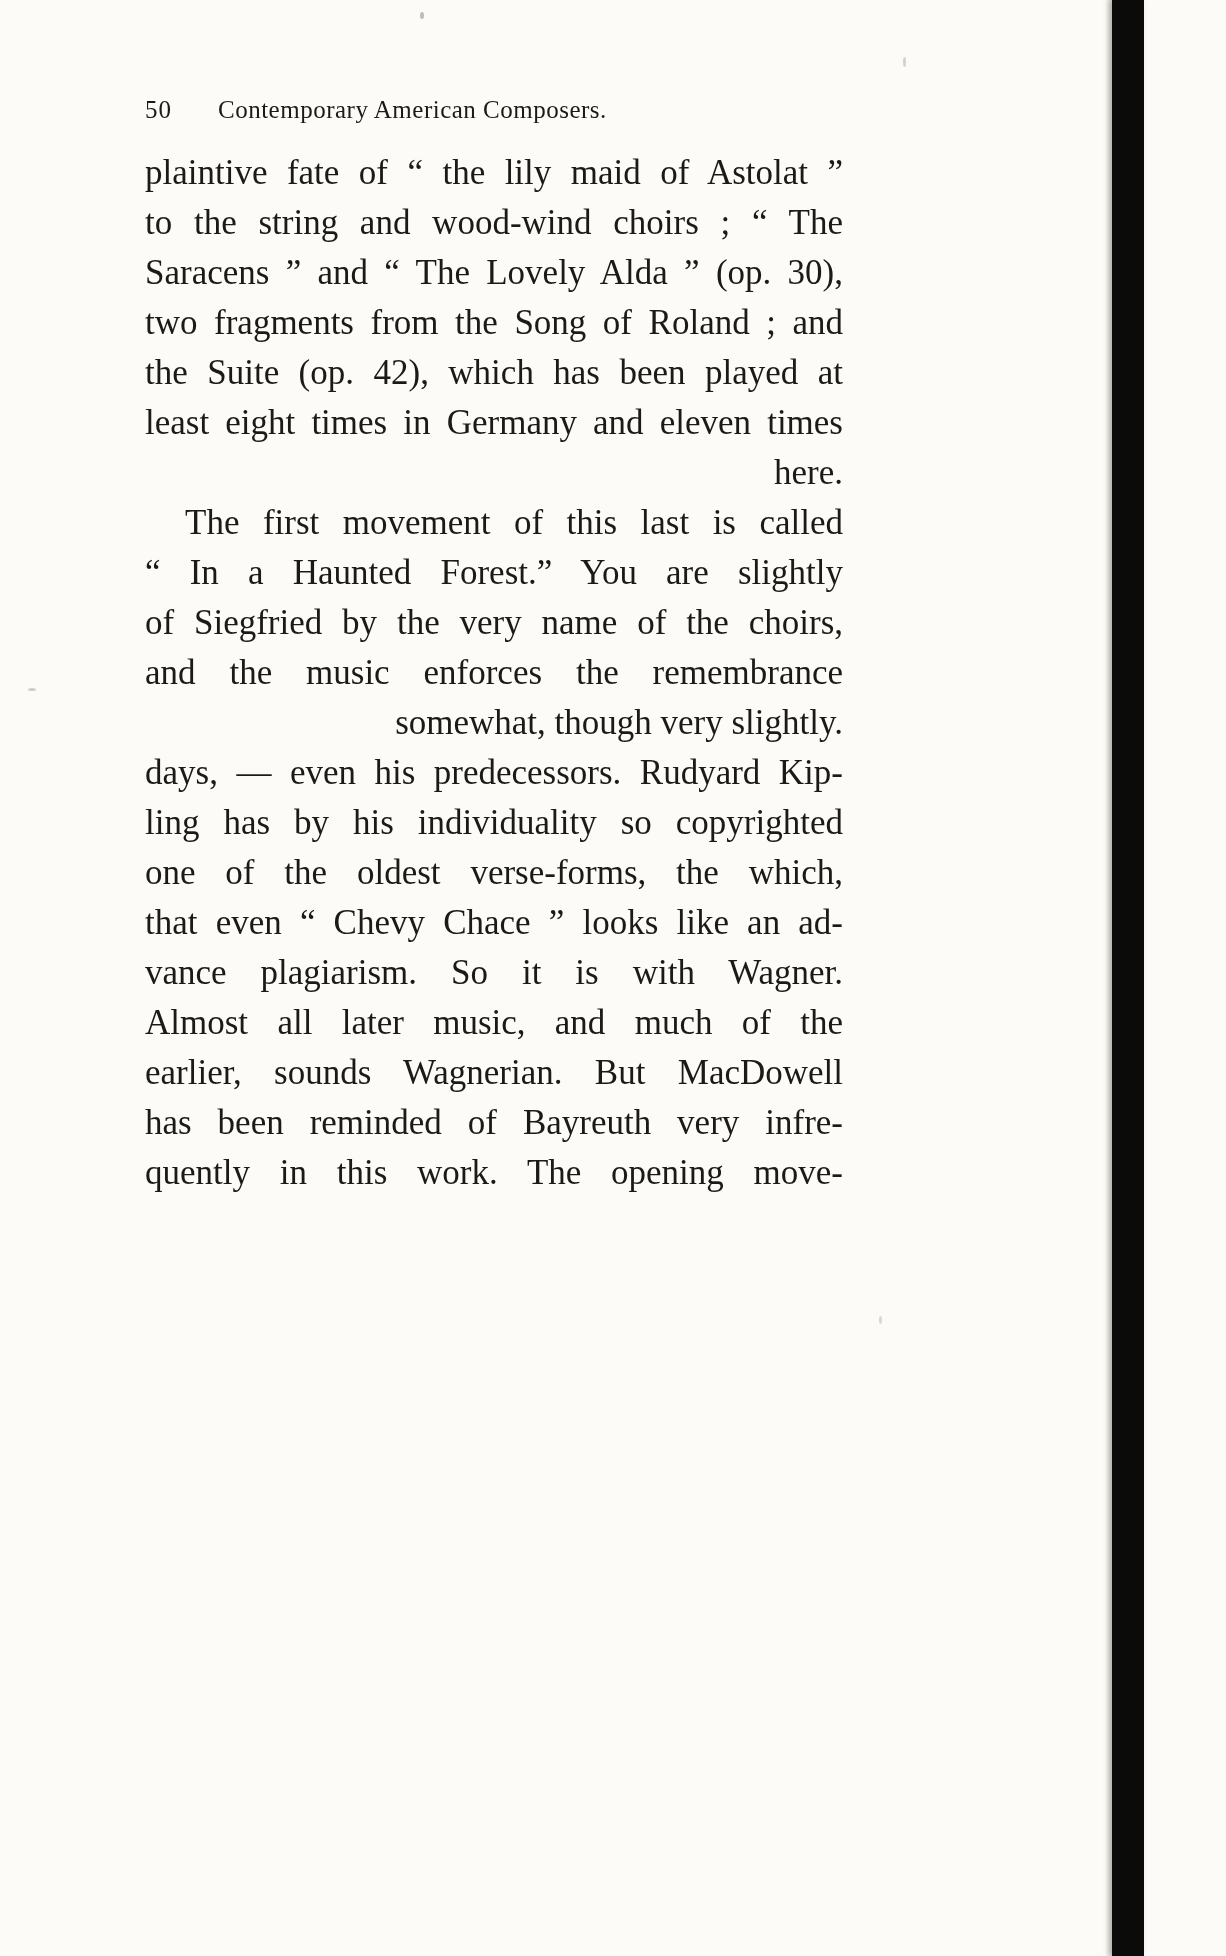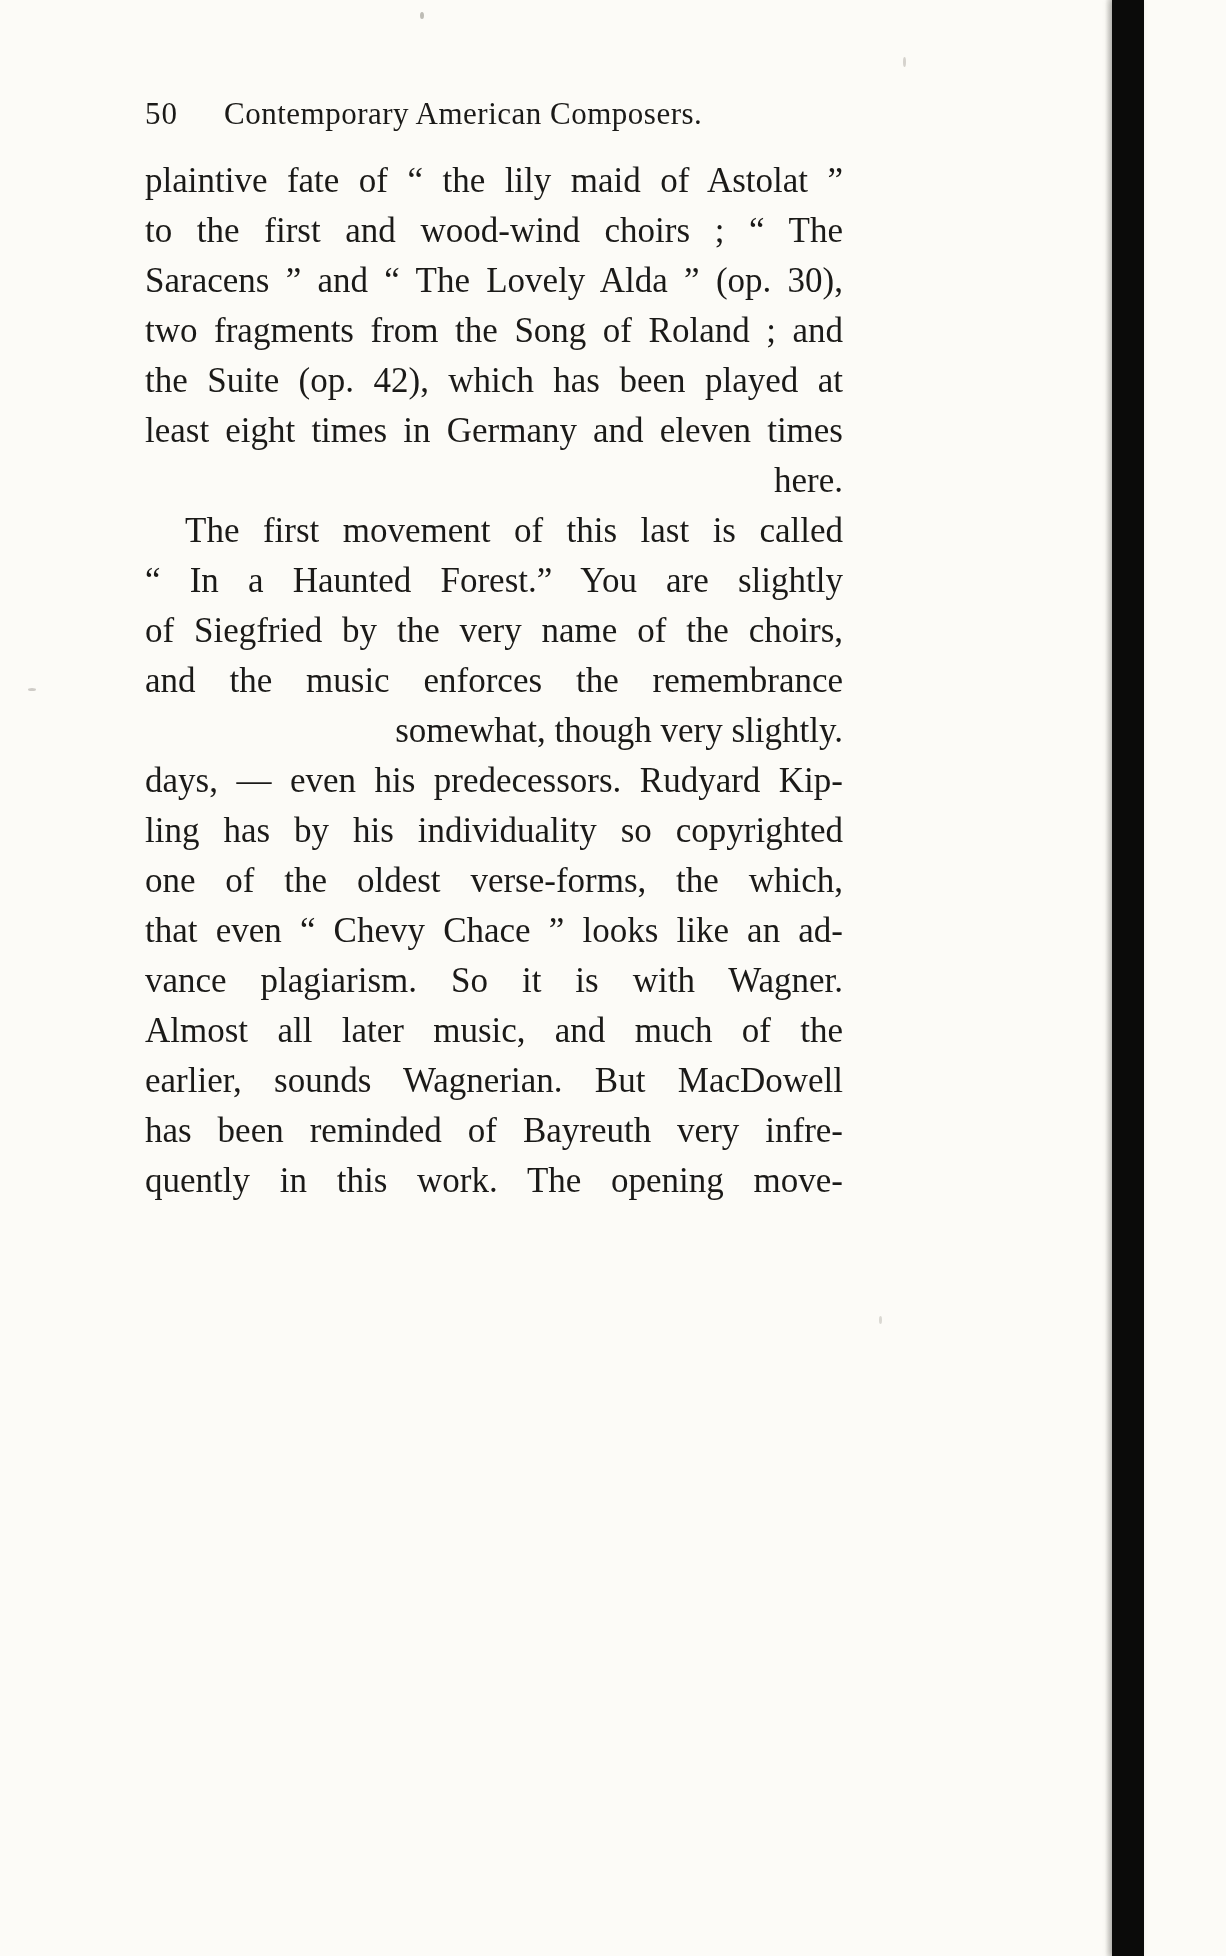--- a/index.html
+++ b/index.html
@@ -19,21 +19,21 @@
   }
   .content {
     position: absolute;
     left: 145px;
     top: 96px;
     width: 698px;
   }
   .page-header {
     display: flex;
     align-items: baseline;
-    font-size: 31px;
+    font-size: 25px;
     margin-bottom: 24px;
     white-space: nowrap;
   }
   .page-number {
     font-style: normal;
     letter-spacing: 1px;
     margin-right: 46px;
   }
   .header-title {
     letter-spacing: 0.5px;
@@ -94,21 +94,21 @@
   <div class="content">
 
     <div class="page-header">
       <span class="page-number">50</span>
       <span class="header-title">Contemporary American Composers.</span>
     </div>
 
     <div class="page-body">
         <div class="paragraph">
           <div class="line justified">plaintive fate of “ the lily maid of Astolat ”</div>
-          <div class="line justified">to the first and wood-wind choirs ; “ The</div>
+          <div class="line justified">to the string and wood-wind choirs ; “ The</div>
           <div class="line justified">Saracens ” and “ The Lovely Alda ” (op. 30),</div>
           <div class="line justified">two fragments from the Song of Roland ; and</div>
           <div class="line justified">the Suite (op. 42), which has been played at</div>
           <div class="line justified">least eight times in Germany and eleven times</div>
           <div class="line">here.</div>
         </div>
         <div class="paragraph">
           <div class="line indent justified">The first movement of this last is called</div>
           <div class="line justified">“ In a Haunted Forest.” You are slightly</div>
           <div class="line justified">of Siegfried by the very name of the choirs,</div>

